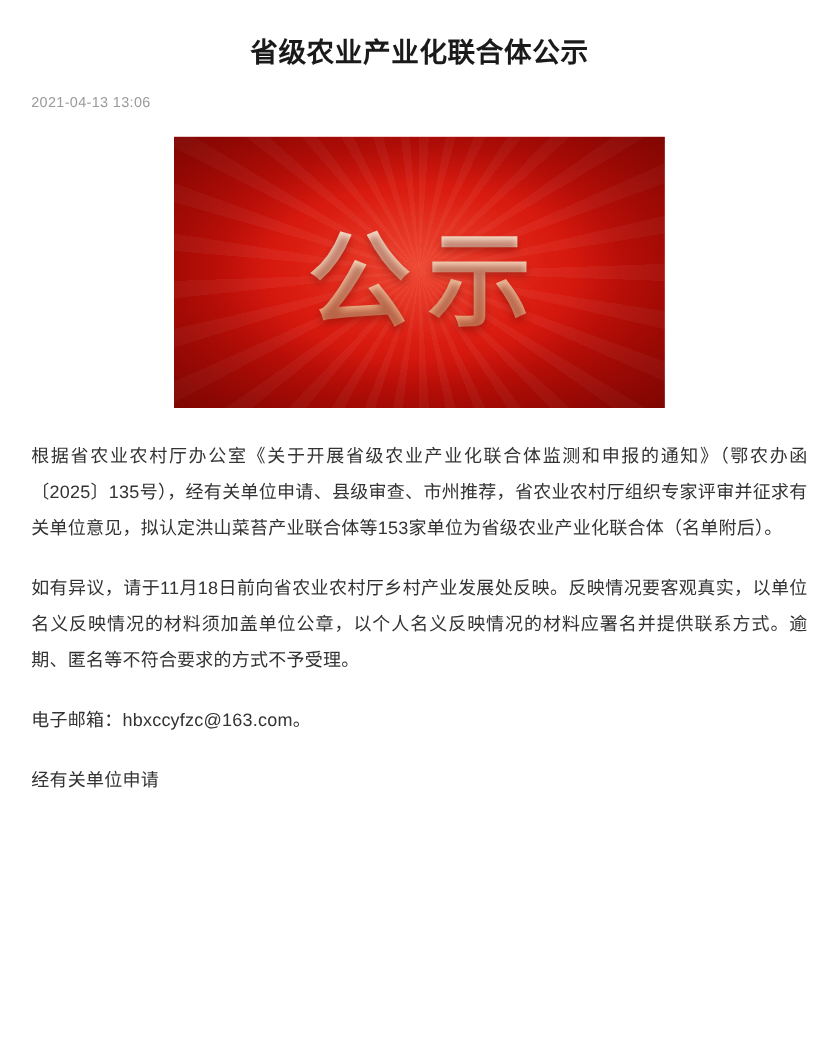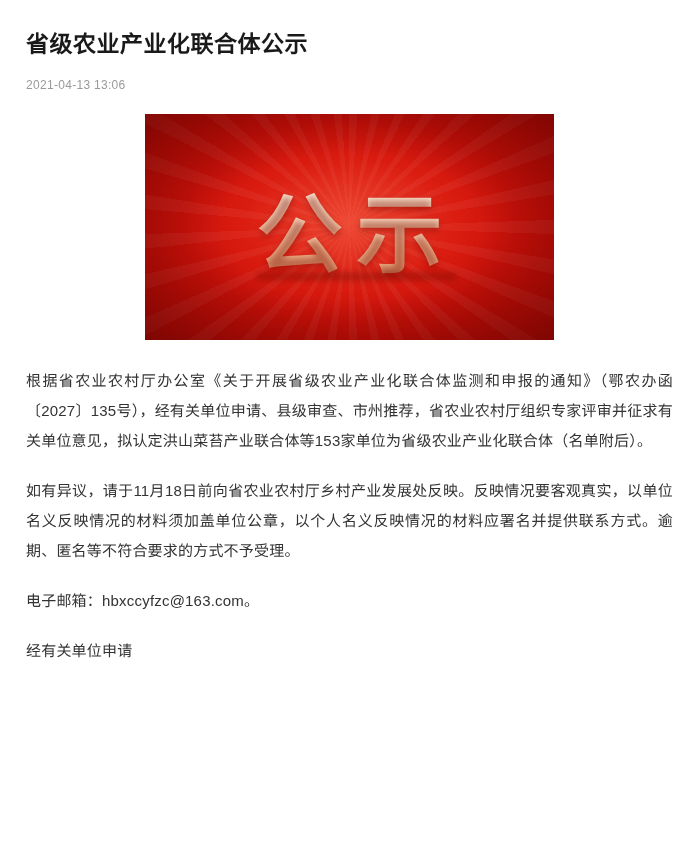--- a/index.html
+++ b/index.html
@@ -20,20 +20,21 @@
     padding: 30px 26px 20px 26px;
     background: #ffffff;
   }
   .article-title {
     font-size: 23px;
     font-weight: bold;
     color: #1a1a1a;
     line-height: 1.3;
     margin: 0 0 18px 0;
     letter-spacing: 0.5px;
+    text-align: center;
   }
   .article-date {
     font-size: 12px;
     color: #9a9a9a;
     margin: 0 0 22px 0;
     letter-spacing: 0.3px;
   }
   .figure-wrap {
     text-align: center;
     margin: 0 0 26px 0;
@@ -82,21 +83,20 @@
     font-size: 86px;
     font-weight: bold;
     letter-spacing: 14px;
     text-indent: 14px;
     color: #f8dfc6;
     background: linear-gradient(180deg, #fdf0e2 0%, #f8d9bd 42%, #efb389 70%, #e59a6c 100%);
     -webkit-background-clip: text;
     background-clip: text;
     -webkit-text-fill-color: transparent;
     text-shadow: 0 3px 6px rgba(120,10,0,0.45);
-    text-decoration: underline;
   }
   .body-text p {
     font-size: 15px;
     line-height: 2.0;
     color: #333333;
     margin: 0 0 20px 0;
     text-align: justify;
     letter-spacing: 0.2px;
   }
   .body-text p:last-child {
@@ -118,19 +118,19 @@
   <div class="figure-wrap">
     <div class="banner">
       <div class="rays"></div>
       <div class="glow"></div>
       <div class="vign"></div>
       <div class="banner-text">公示</div>
     </div>
   </div>
 
   <div class="body-text">
-    <p>根据省农业农村厅办公室《关于开展省级农业产业化联合体监测和申报的通知》（鄂农办函〔2027〕135号），经有关单位申请、县级审查、市州推荐，省农业农村厅组织专家评审并征求有关单位意见，拟认定洪山菜苔产业联合体等153家单位为省级农业产业化联合体（名单附后）。</p>
+    <p>根据省农业农村厅办公室《关于开展省级农业产业化联合体监测和申报的通知》（鄂农办函〔2025〕135号），经有关单位申请、县级审查、市州推荐，省农业农村厅组织专家评审并征求有关单位意见，拟认定洪山菜苔产业联合体等153家单位为省级农业产业化联合体（名单附后）。</p>
     <p>如有异议，请于11月18日前向省农业农村厅乡村产业发展处反映。反映情况要客观真实，以单位名义反映情况的材料须加盖单位公章，以个人名义反映情况的材料应署名并提供联系方式。逾期、匿名等不符合要求的方式不予受理。</p>
     <p>电子邮箱：hbxccyfzc@163.com。</p>
     <p class="sig">经有关单位申请</p>
   </div>
 
 </div>
 
 </body></html>

